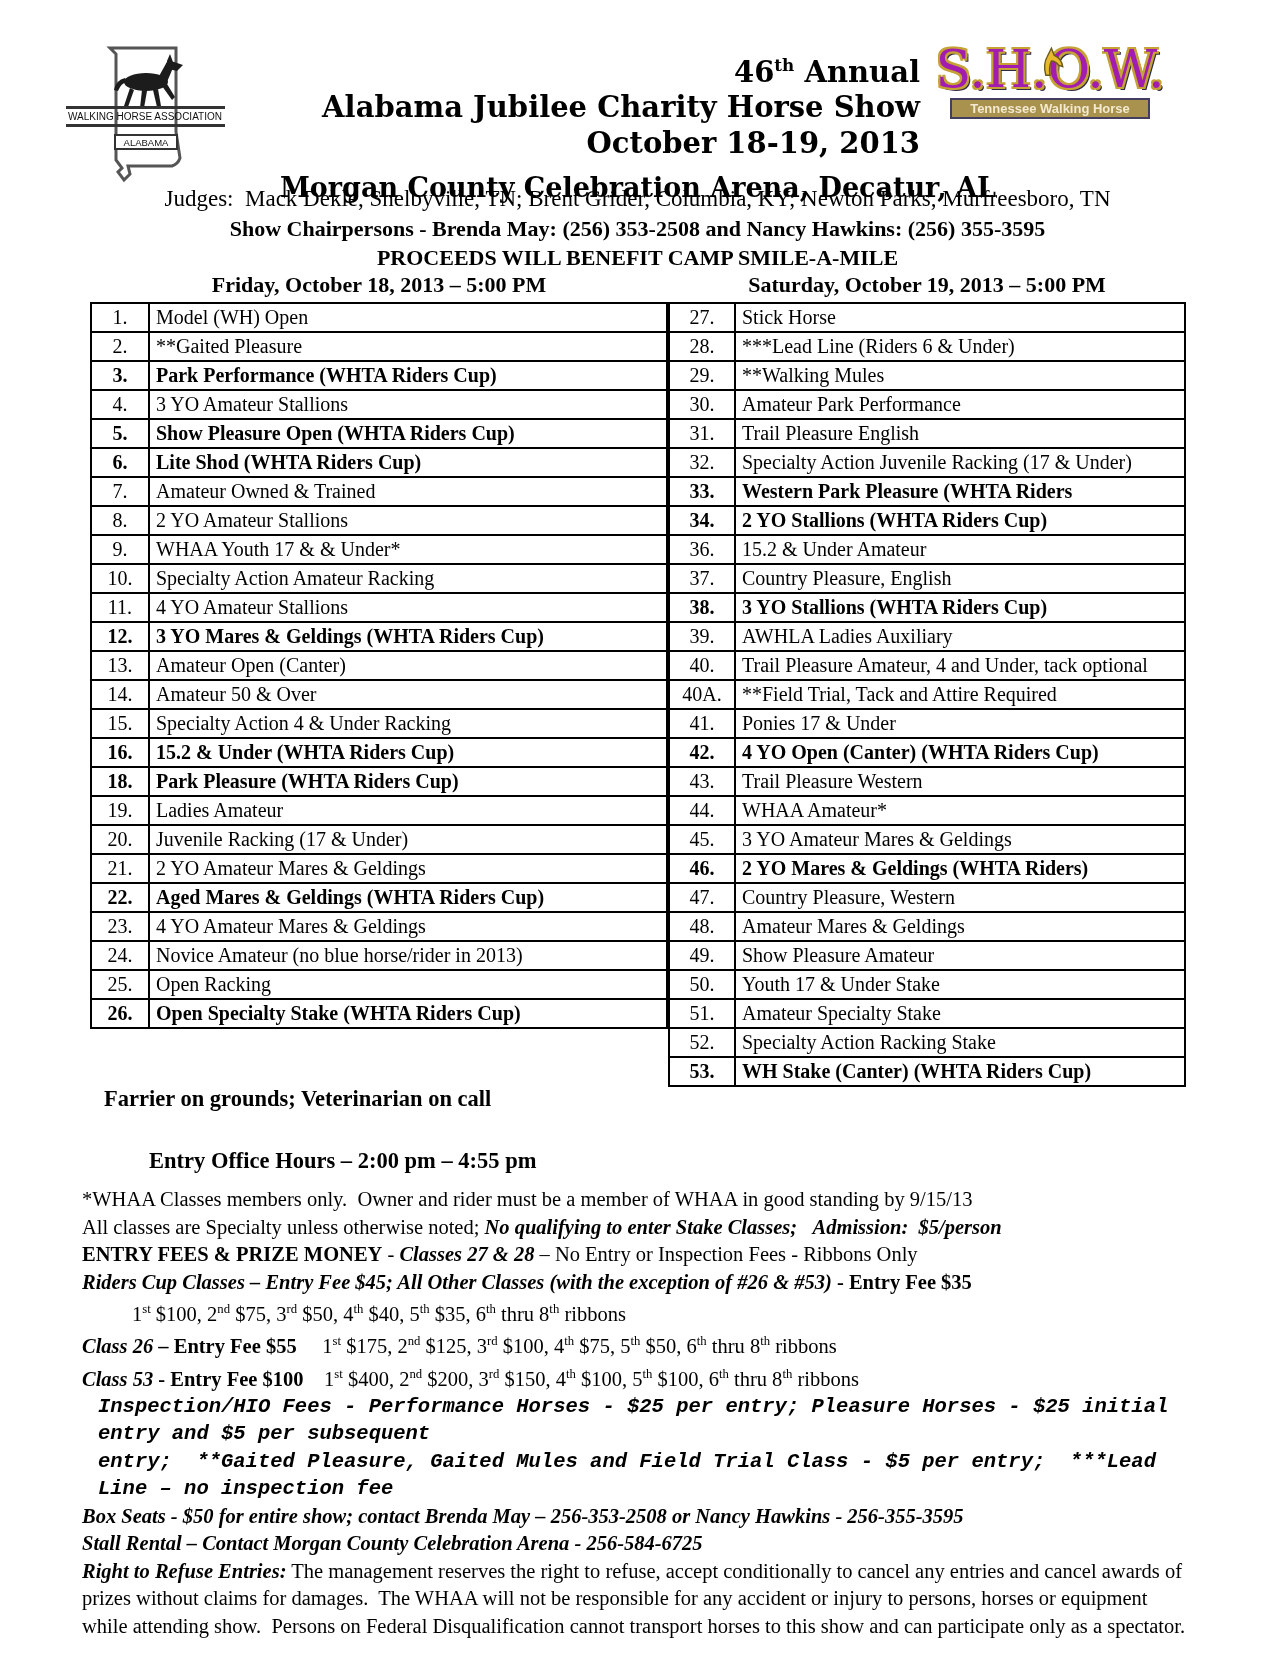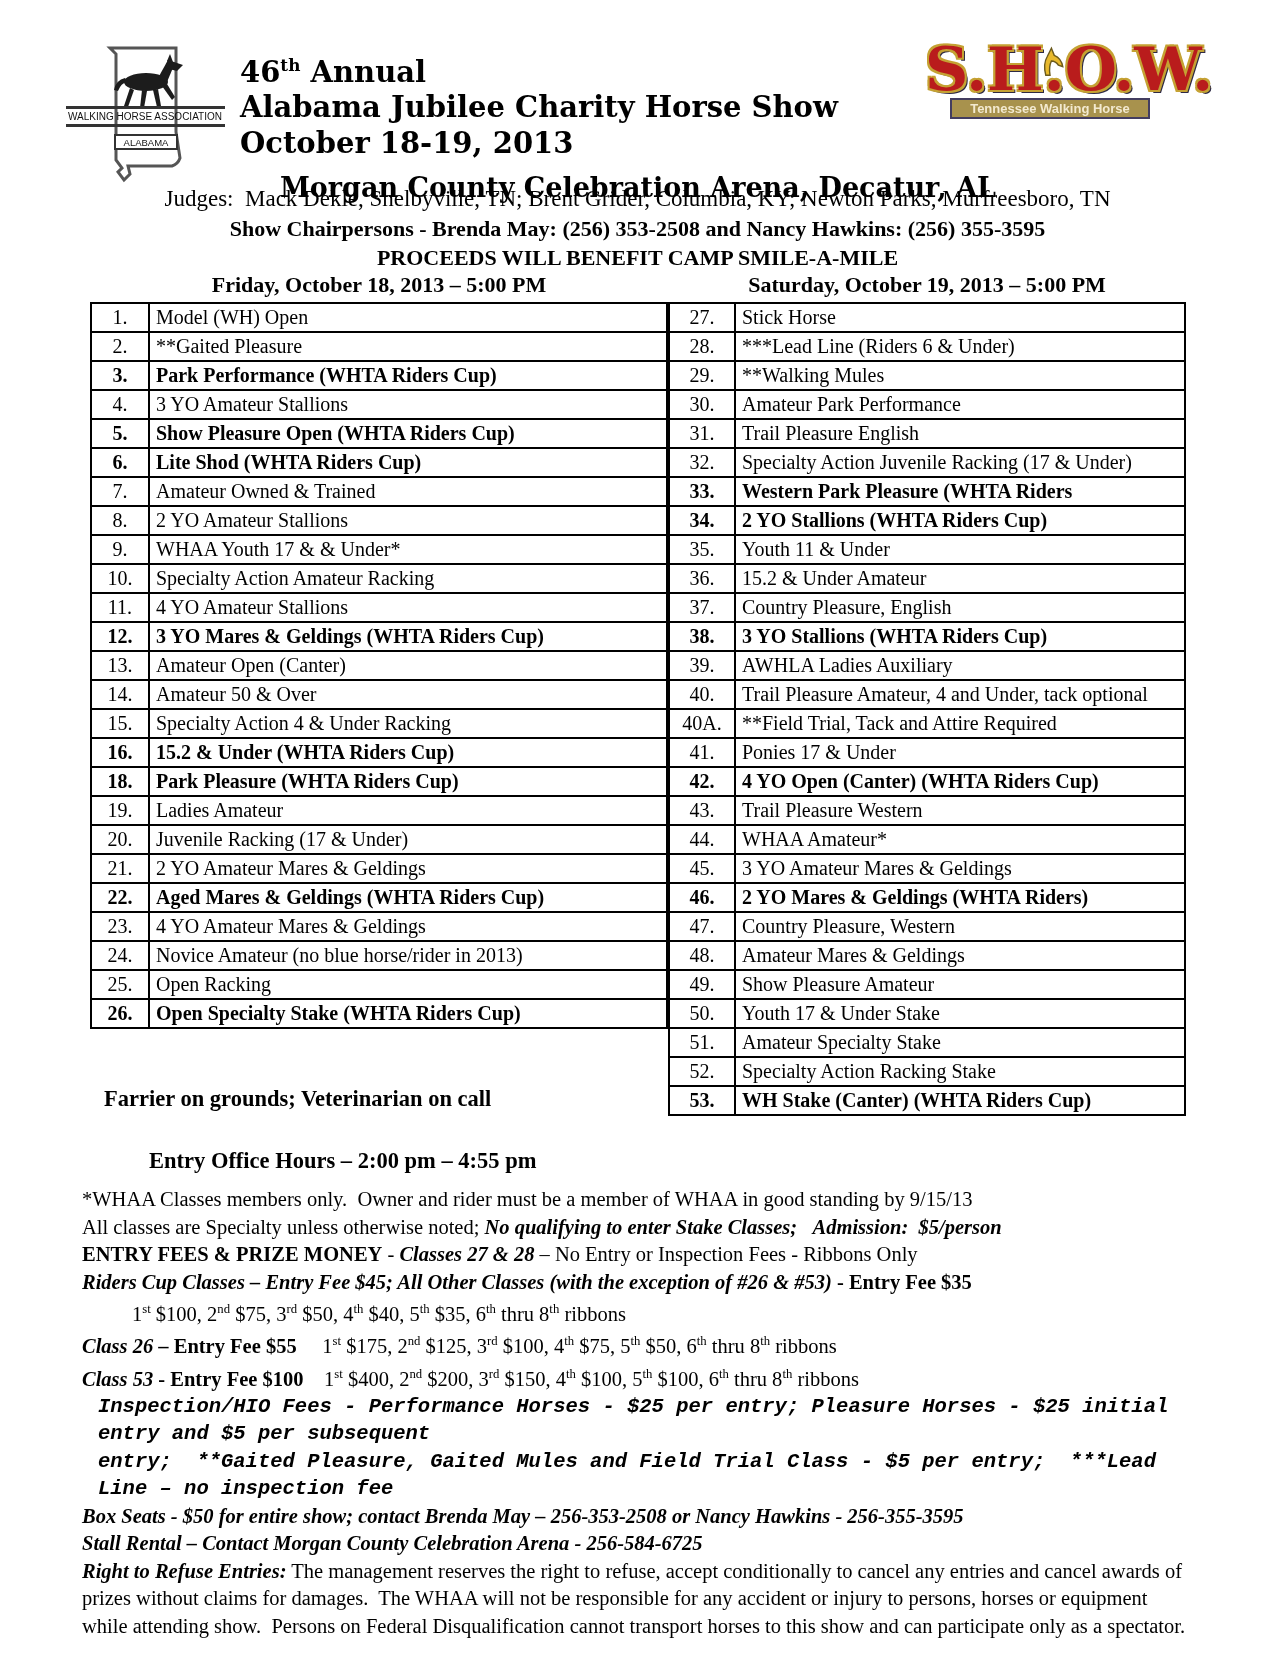--- a/index.html
+++ b/index.html
@@ -4,28 +4,28 @@
 <style>
   html,body{margin:0;padding:0;background:#fff;}
   .page{position:relative;width:1275px;height:1662px;background:#fff;color:#000;
         font-family:"Liberation Serif", serif;overflow:hidden;}
 
   
   .hdr{position:absolute;top:34px;left:0;width:1275px;}
   .logo-al{position:absolute;left:58px;top:6px;width:175px;height:155px;}
   .logo-al svg{width:100%;height:100%;}
   .logo-show{position:absolute;left:925px;top:8px;width:250px;height:105px;text-align:center;}
-  .show-word{font-family:"DejaVu Serif", serif;font-weight:bold;font-size:60px;line-height:54px;
-             color:#b91c1c;letter-spacing:0px;
+  .show-word{font-family:"DejaVu Serif", serif;font-weight:normal;font-size:52px;line-height:54px;
+             color:#a21caf;letter-spacing:0px;
              text-shadow:-2px -2px 0 #c5a233, 2px -2px 0 #c5a233, -2px 2px 0 #c5a233, 2px 2px 0 #c5a233, 3px 3px 0 #2e2a45;}
   .show-head{position:absolute;left:108px;top:2px;width:34px;height:34px;}
   .show-banner{position:relative;display:inline-block;margin-top:2px;background:#a8924d;border:2px solid #433d60;
                color:#f3ead0;font-family:"Liberation Sans", sans-serif;font-weight:bold;font-size:13px;
                padding:1px 18px;}
-  .title-block{position:absolute;left:240px;top:14px;width:680px;text-align:left;
+  .title-block{position:absolute;left:240px;top:14px;width:680px;text-align:right;
                font-family:"DejaVu Serif", serif;font-weight:bold;}
   .t1{font-size:29px;line-height:34px;}
   .t2{font-size:29px;line-height:36px;}
   .t3{font-size:29px;line-height:36px;}
   .t4{position:absolute;left:90px;top:138px;width:1096px;text-align:center;
       font-family:"DejaVu Serif", serif;font-weight:bold;font-size:27px;}
   .sup{font-size:0.58em;vertical-align:super;}
 
   .judges{position:absolute;top:186px;left:40px;width:1195px;text-align:center;
           font-weight:normal;font-size:23px;white-space:pre-wrap;}
@@ -258,24 +258,20 @@
           </tr>
           <tr>
             <td class="num b">33.</td>
             <td class="cls b">Western Park Pleasure (WHTA Riders</td>
           </tr>
           <tr>
             <td class="num b">34.</td>
             <td class="cls b">2 YO Stallions (WHTA Riders Cup)</td>
           </tr>
           <tr>
-            <td class="num">35.</td>
-            <td class="cls">Youth 11 &amp; Under</td>
-          </tr>
-          <tr>
             <td class="num">36.</td>
             <td class="cls">15.2 &amp; Under Amateur</td>
           </tr>
           <tr>
             <td class="num">37.</td>
             <td class="cls">Country Pleasure, English</td>
           </tr>
           <tr>
             <td class="num b">38.</td>
             <td class="cls b">3 YO Stallions (WHTA Riders Cup)</td>

